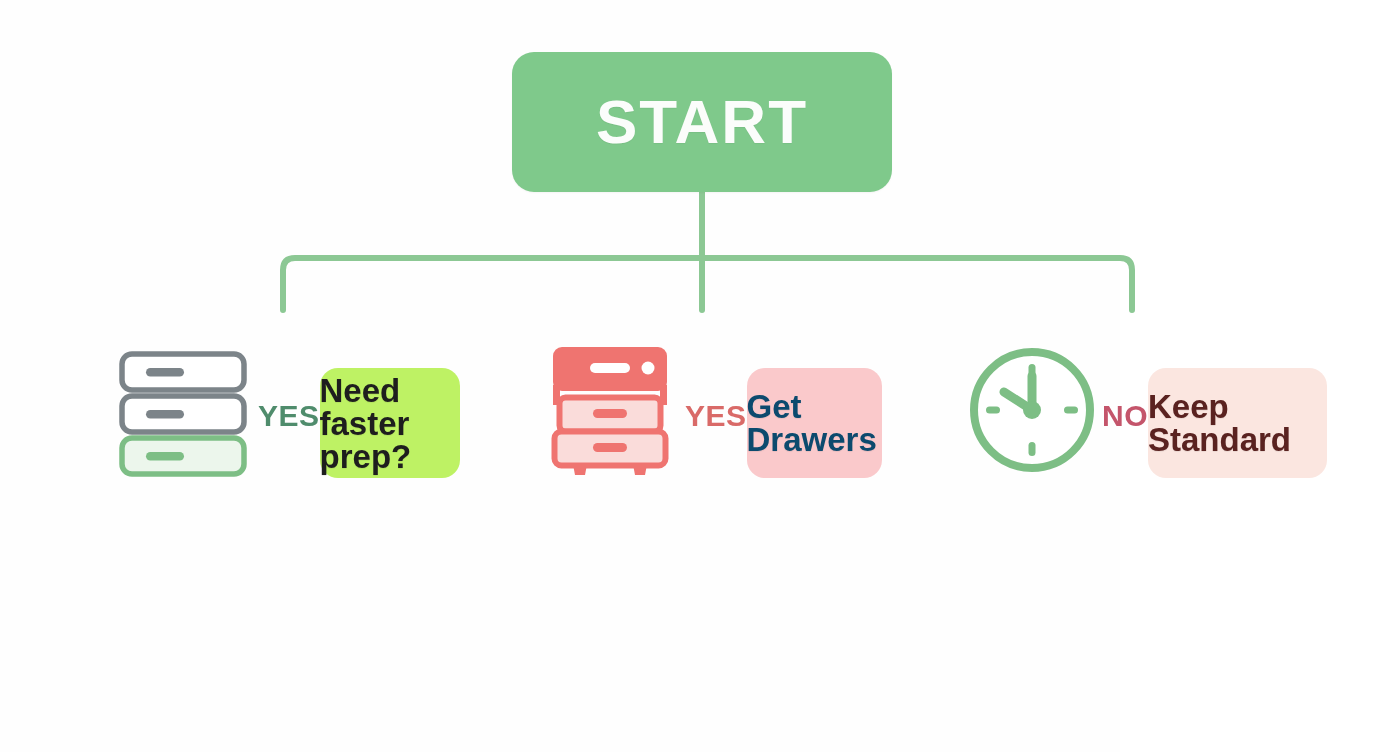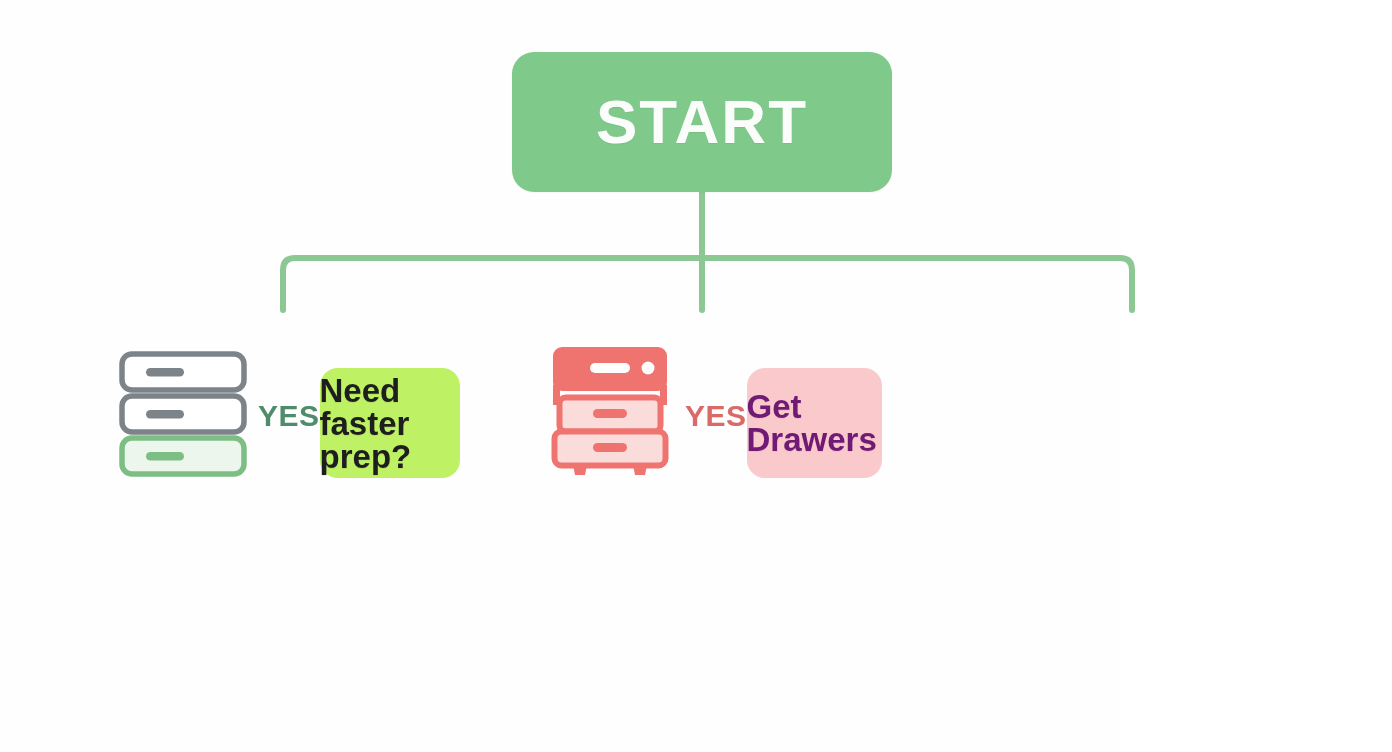--- a/index.html
+++ b/index.html
@@ -96,21 +96,21 @@
     font-size: 33px;
     font-weight: bold;
     letter-spacing: 0px;
     line-height: 1;
     text-shadow: 0 1px 1px rgba(0,0,0,0.07);
   }
 
   #box-0 { background: #bef264; }
   #box-0 .box-text { color: #1e1e1e; }
   #box-1 { background: #fac9cb; }
-  #box-1 .box-text { color: #701a75; }
+  #box-1 .box-text { color: #0c4a6e; }
   #box-2 { background: #fbe6e0; }
   #box-2 .box-text { color: #5a2220; }
 </style>
 </head>
 <body>
 
 <div id="canvas">
 
   <svg id="connectors" viewBox="0 0 1392 752" width="1392" height="752" aria-hidden="true">
     <g fill="none" stroke="#8cc894" stroke-width="6" stroke-linecap="round" stroke-linejoin="round">
@@ -167,14 +167,35 @@
         <rect x="18" y="50" width="7" height="20" fill="#ef7470"></rect>
         <rect x="125" y="50" width="7" height="20" fill="#ef7470"></rect>
       </svg>
     </div>
     <div class="branch-label" id="label-1">YES</div>
     <div class="branch-box" id="box-1">
       <span class="box-text">Get Drawers</span>
     </div>
   </div>
 
+  <div class="branch" id="branch-2">
+    <div class="branch-icon">
+      <svg width="140" height="140" viewBox="0 0 140 140" aria-hidden="true">
+        <circle cx="70" cy="70" r="58" fill="#ffffff" stroke="#7dbe85" stroke-width="8"></circle>
+
+        <rect x="66.5" y="24" width="7" height="14" rx="3.5" ry="3.5" fill="#7dbe85"></rect>
+        <rect x="102" y="66.5" width="14" height="7" rx="3.5" ry="3.5" fill="#7dbe85"></rect>
+        <rect x="66.5" y="102" width="7" height="14" rx="3.5" ry="3.5" fill="#7dbe85"></rect>
+        <rect x="24" y="66.5" width="14" height="7" rx="3.5" ry="3.5" fill="#7dbe85"></rect>
+
+        <line x1="70" y1="70" x2="70" y2="36" stroke="#7dbe85" stroke-width="9" stroke-linecap="round"></line>
+
+        <line x1="70" y1="70" x2="42" y2="52" stroke="#7dbe85" stroke-width="9" stroke-linecap="round"></line>
+        <circle cx="70" cy="70" r="9" fill="#7dbe85"></circle>
+      </svg>
+    </div>
+    <div class="branch-label" id="label-2">NO</div>
+    <div class="branch-box" id="box-2">
+      <span class="box-text">Keep Standard</span>
+    </div>
+  </div>
 
 </div>
 
 </body></html>

